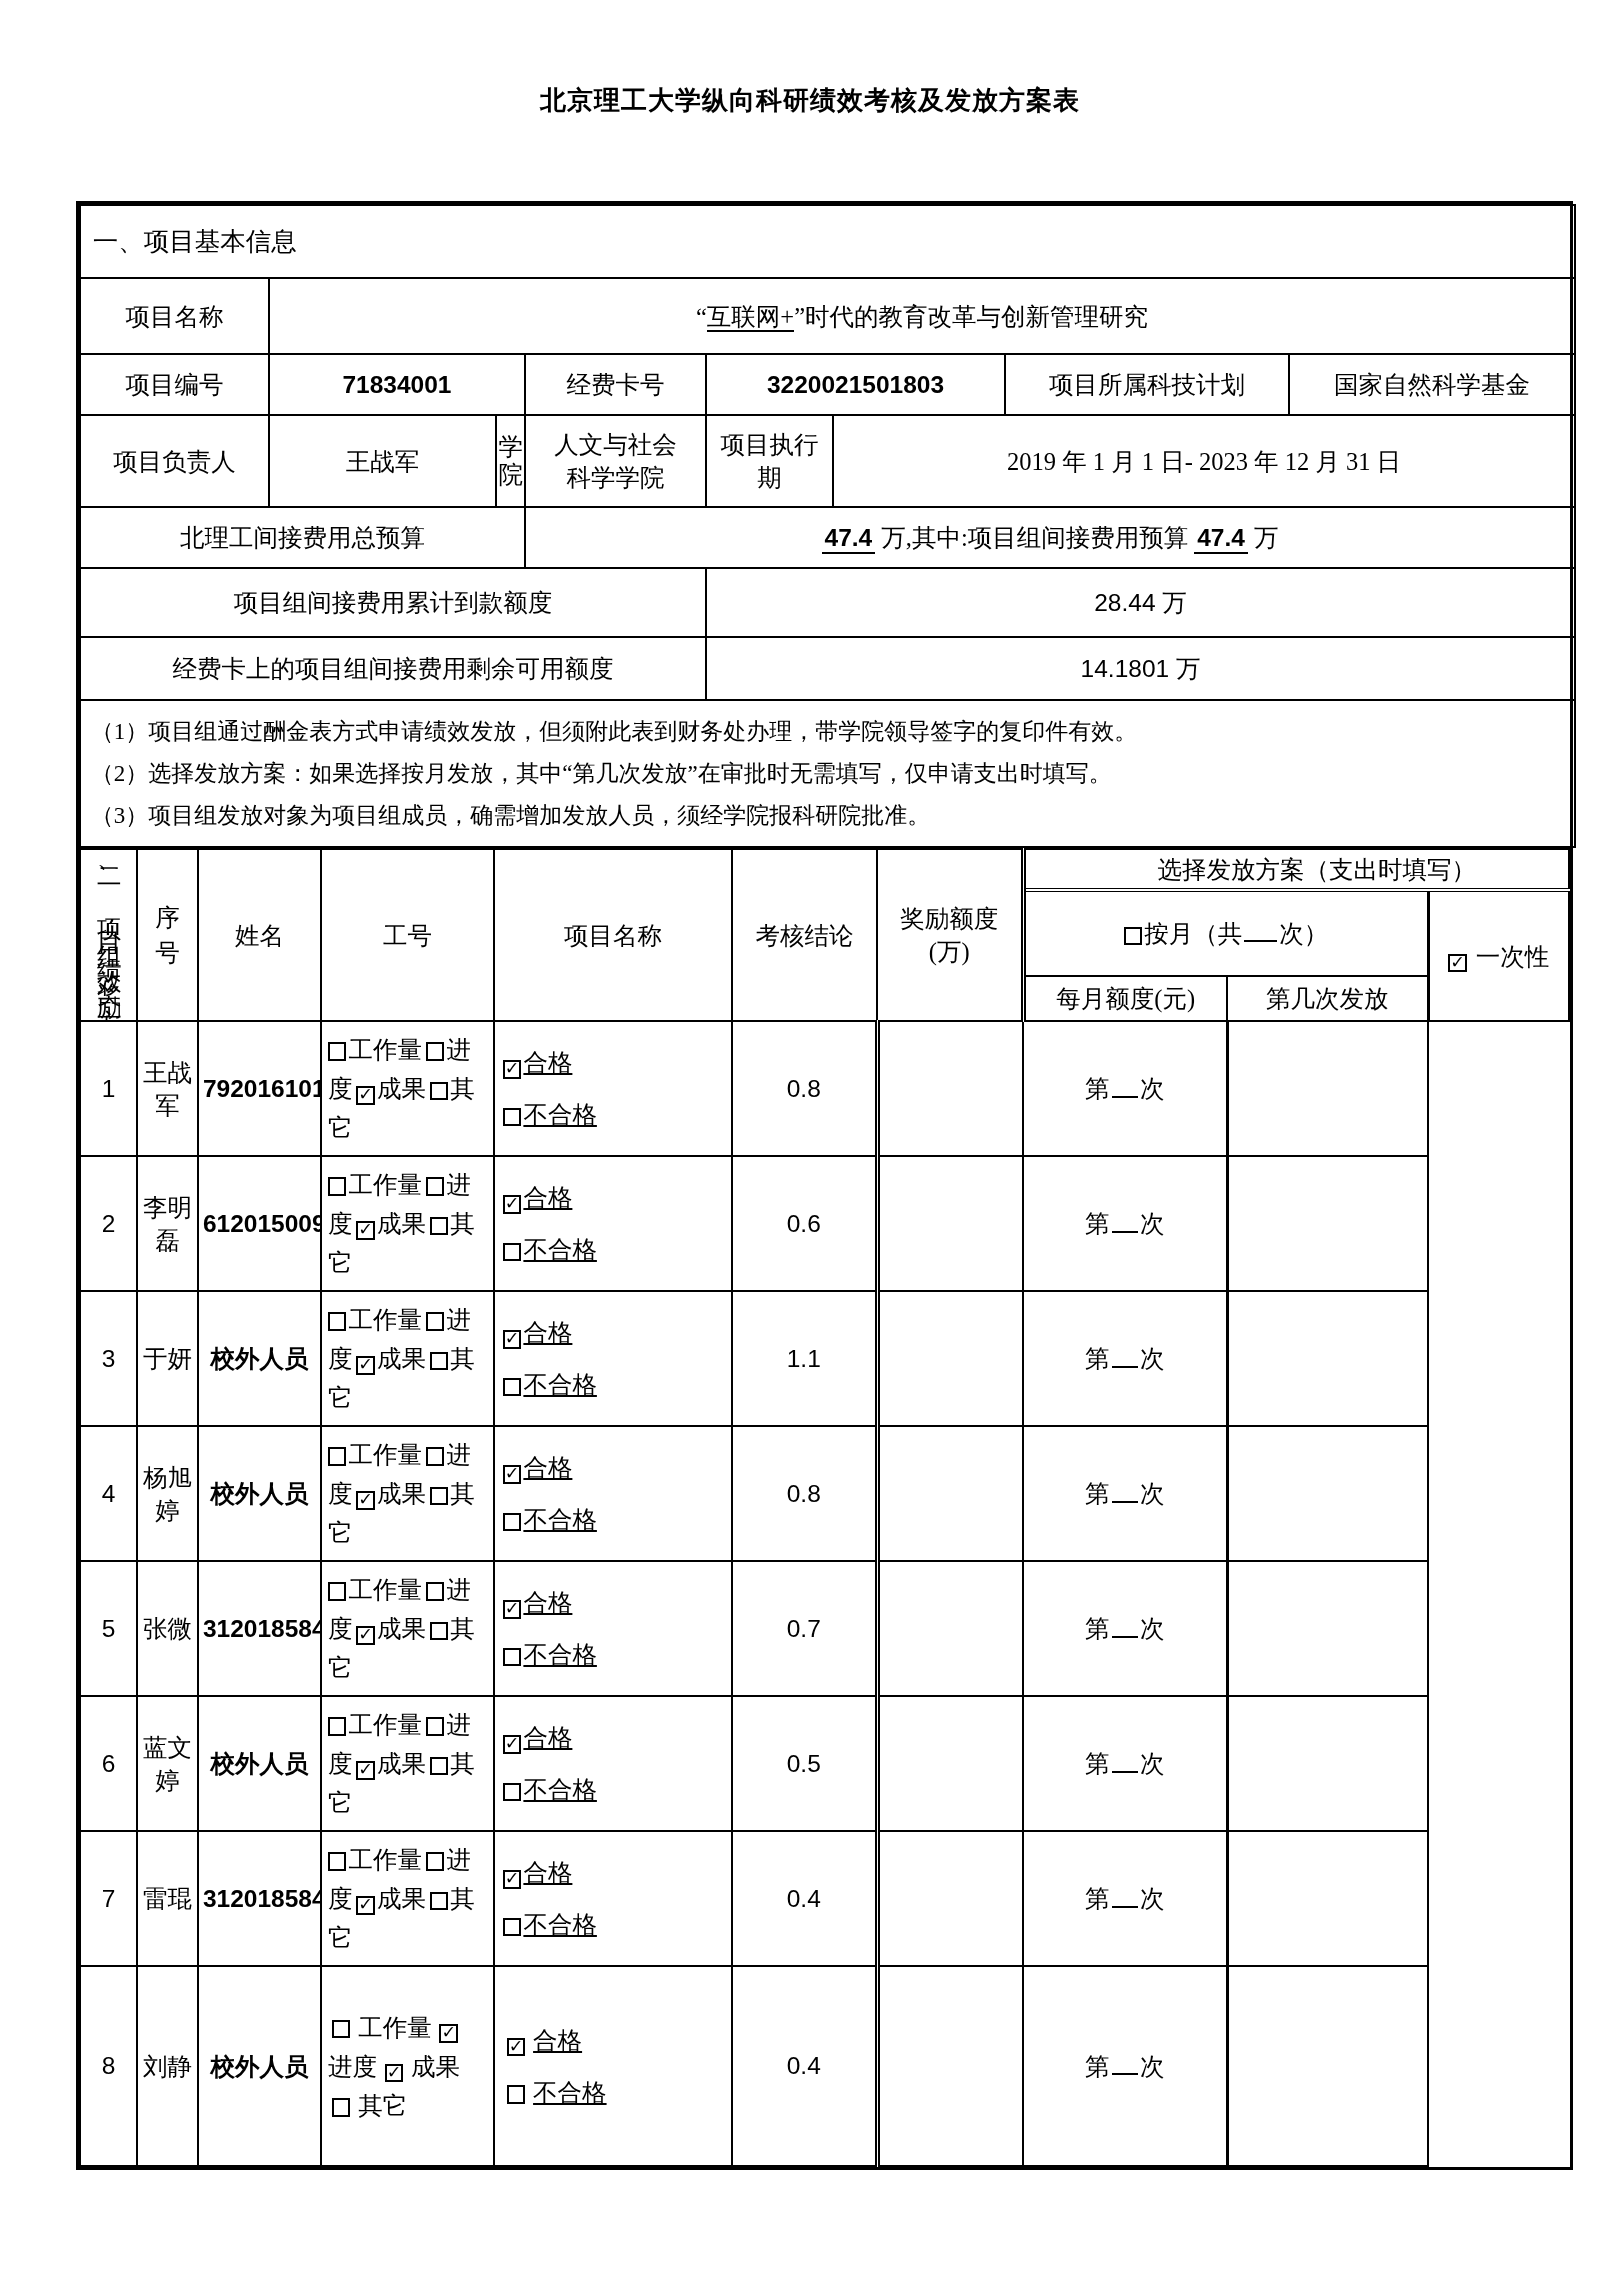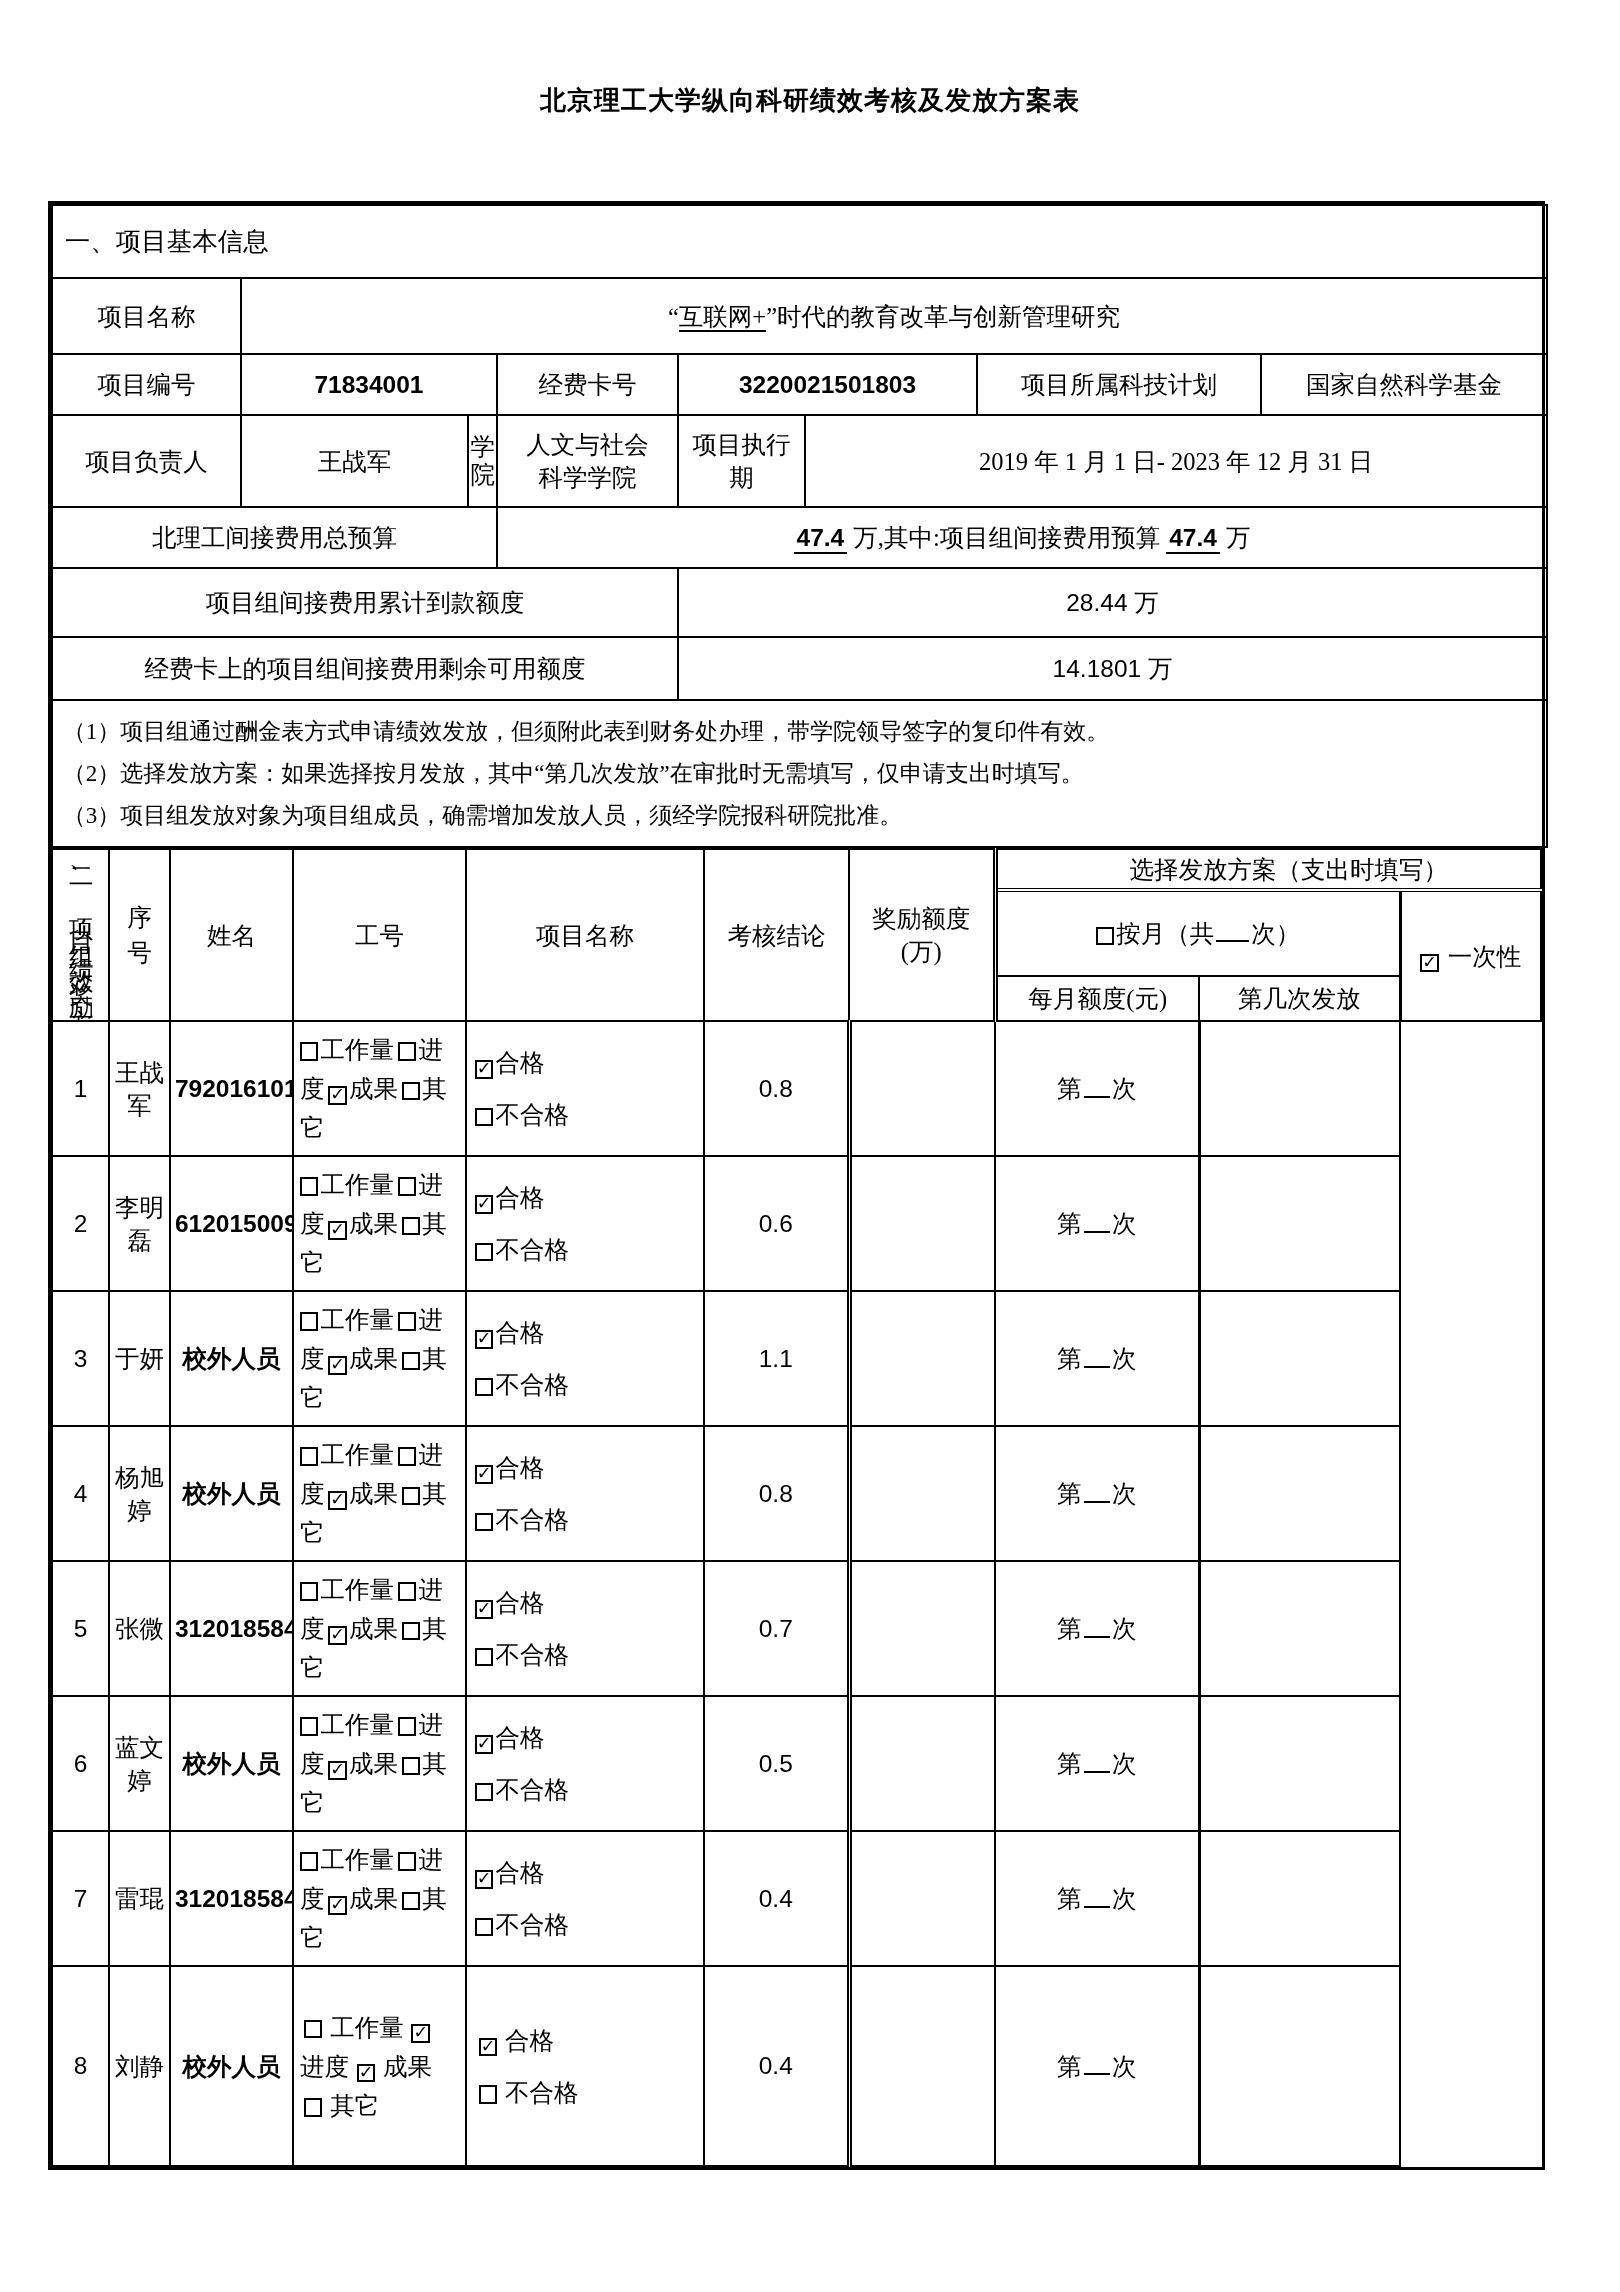--- a/index.html
+++ b/index.html
@@ -2,21 +2,21 @@
 <html><head>
 <meta charset="utf-8">
 <style>
   html,body{margin:0;padding:0;background:#fff;}
   body{width:1620px;height:2293px;position:relative;color:#000;
        font-family:"Liberation Serif","DejaVu Serif",serif;}
   .num{font-family:"Liberation Sans","DejaVu Sans",sans-serif;}
   .b{font-weight:bold;text-align:center;}
   h1.page-title{margin:83px 0 0 0;text-align:center;font-size:26px;letter-spacing:1px;
      font-family:"Liberation Sans","DejaVu Sans",sans-serif;font-weight:bold;}
-  .outer{position:absolute;left:48px;top:201px;width:1497px;border:3.9px solid #000;box-sizing:border-box;background:#fff;}
+  .outer{position:absolute;left:76px;top:201px;width:1497px;border:3.9px solid #000;box-sizing:border-box;background:#fff;}
   table{border-collapse:collapse;table-layout:fixed;width:100%;}
   td,th{border:2px solid #000;text-align:center;vertical-align:middle;
         font-size:24.5px;font-weight:normal;padding:2px 3.9px;box-sizing:border-box;overflow:hidden;}
   
   .t1 td{border-top-width:2.9px;border-bottom-width:2.9px;}
   .t1 .sec-head{text-align:left;padding:13.7px 5.9px 13.7px 11.8px;font-size:25.5px;height:73px;}
   .t1 .r-name td{height:76px;}
   .t1 .r-no td{height:61px;}
   .t1 .r-leader td{height:92px;}
   .t1 .r-budget td{height:61px;}
@@ -39,21 +39,21 @@
   .monthly-cell{border-left:5.9px double #000;height:65px;}
   .one-time-cell{border-left:3.9px solid #000;}
   .sub-h{height:45px;}
   .col-monthly{border-left:5.9px double #000;}
   .col-onetime{border-left:3.9px solid #000;}
   .member-row td{height:135px;}
   .member-row.tall td{height:200px;}
   .method-cell{text-align:left;padding:5.9px 5.9px;line-height:1.6;margin-top:48px;}
   .method-cell .lbl{margin-right:3.9px;}
   .concl-cell{text-align:left;padding:3.9px 3.9px 3.9px 7.8px;}
-  .concl-cell div{margin:19px 0;}
+  .concl-cell div{margin:19px 0;text-decoration:underline;}
   .cb{display:inline-block;box-sizing:border-box;width:18.6px;height:18.6px;border:2px solid #000;
       vertical-align:-2.9px;line-height:13.7px;text-align:center;font-size:17.6px;font-weight:bold;
       font-family:"DejaVu Sans",sans-serif;margin-right:2px;background:#fff;}
   .blank{display:inline-block;width:33px;height:0.95em;border-bottom:2.9px solid #000;margin:0 2px;}
   .blank.small{width:26.5px;}
   .amount-cell{font-family:"Liberation Sans","DejaVu Sans",sans-serif;}
   .tall .cb{margin-left:3.9px;margin-right:7.8px;}
 </style>
 </head>
 <body>

